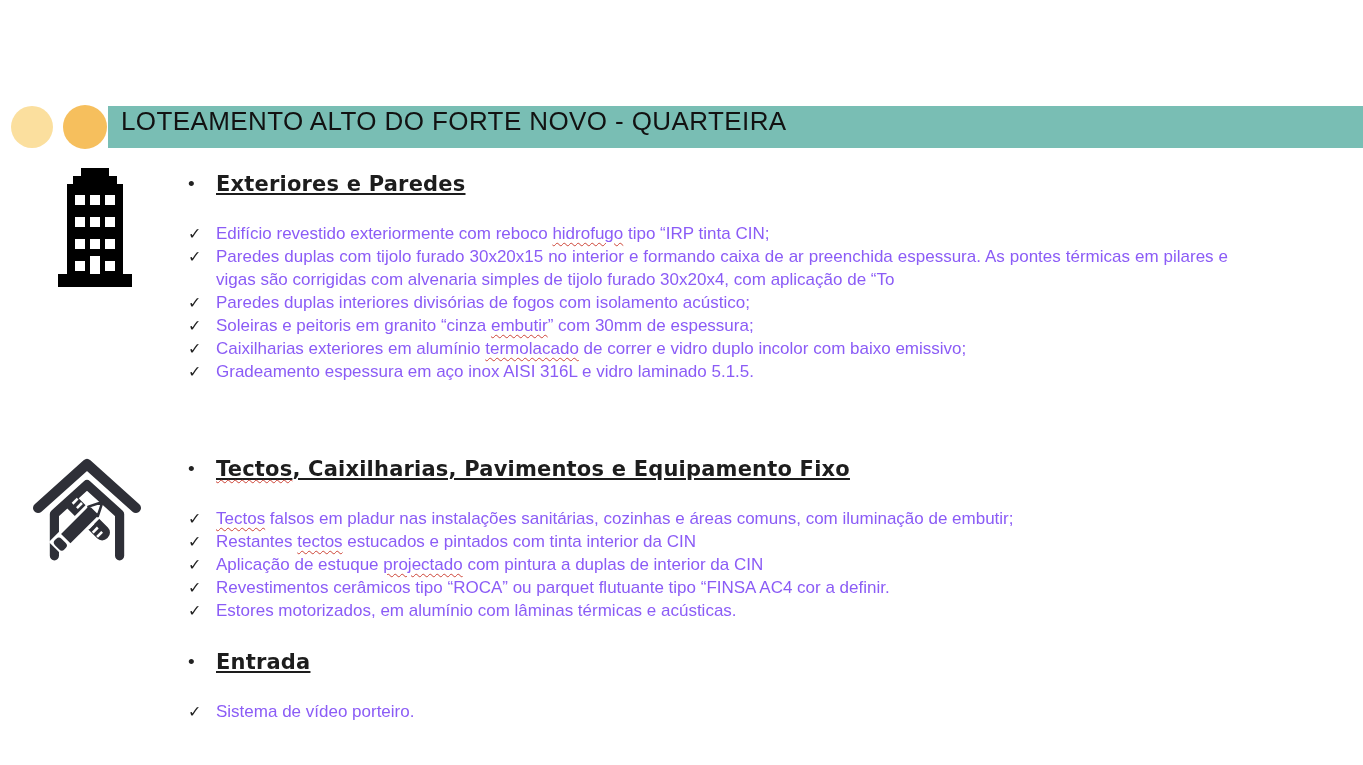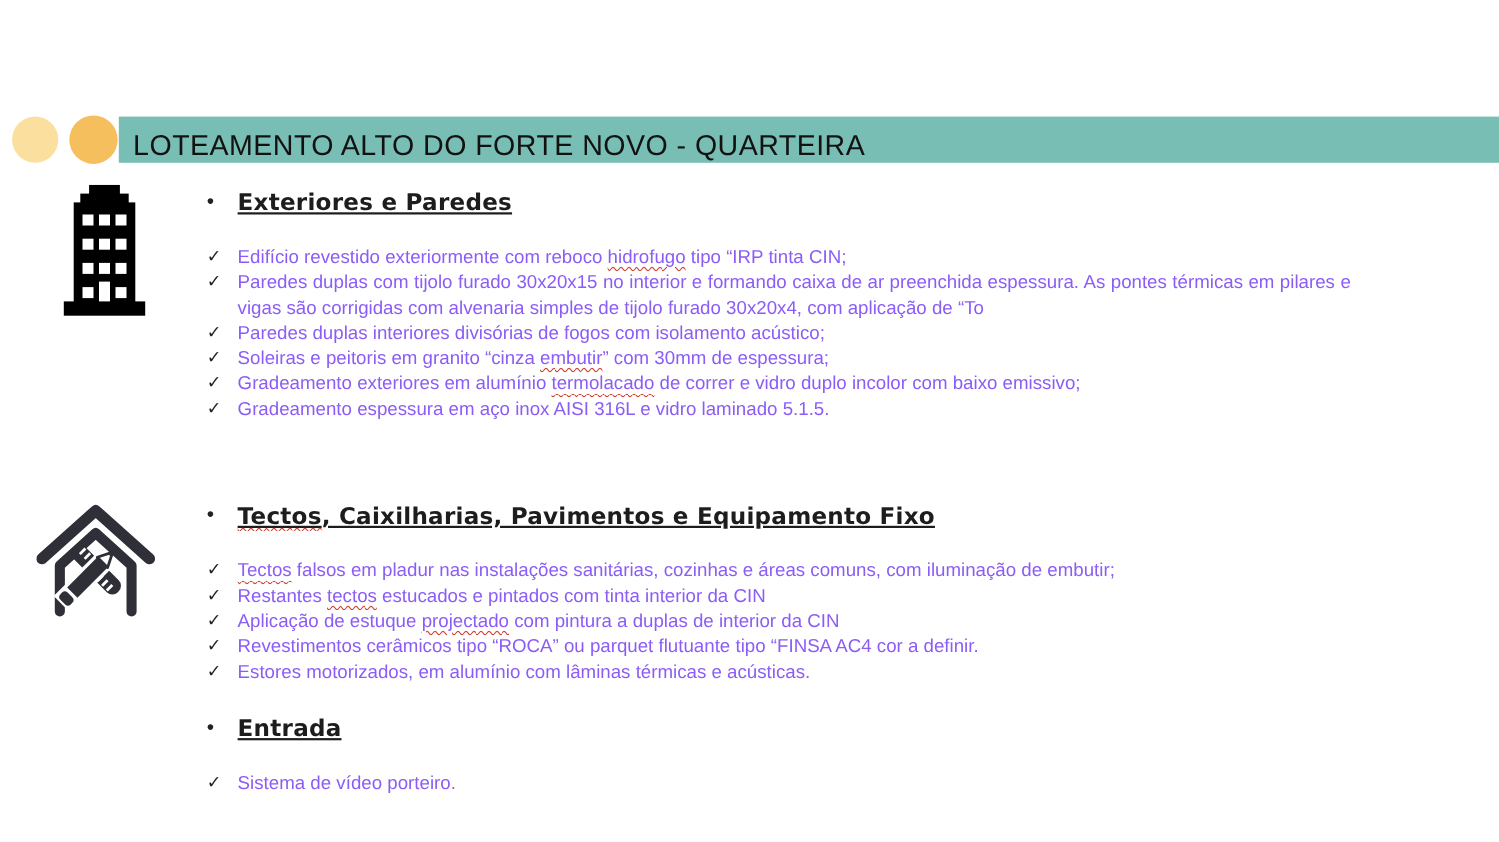--- a/index.html
+++ b/index.html
@@ -6,21 +6,21 @@
   body{width:1363px;height:765px;overflow:hidden;}
   :root{
     --bar:#79beb4; --c1:#fbdf9e; --c2:#f6bf5d;
     --sq:#cd4437; --icon:#000000; --icon2:#2e2f37; --ink:#1b1b1b;
   }
   .slide{position:relative;width:1363px;height:765px;background:#fff;
          font-family:"Liberation Sans",sans-serif;color:var(--ink);}
 
   
   .titlebar{position:absolute;left:108px;top:106px;right:0;height:42px;
-            background:var(--bar);display:flex;align-items:flex-end;}
+            background:var(--bar);display:flex;align-items:flex-start;}
   .titlebar h1{margin:0;padding-left:13px;font-size:26px;font-weight:400;
                letter-spacing:.4px;color:#121212;white-space:nowrap;}
   .circle{position:absolute;border-radius:50%;}
   .c1{left:11px;top:106px;width:42px;height:42px;background:var(--c1);}
   .c2{left:63px;top:105px;width:44px;height:44px;background:var(--c2);}
 
   
   .icon-building{position:absolute;left:55px;top:168px;width:80px;height:122px;color:var(--icon);}
   .icon-house{position:absolute;left:33px;top:457px;width:108px;height:106px;color:var(--icon2);}
 
@@ -115,21 +115,21 @@
         <div class="row item">
           <span class="check">✓</span>
           <p><span>Paredes duplas interiores divisórias de fogos com isolamento acústico;</span></p>
         </div>
         <div class="row item">
           <span class="check">✓</span>
           <p><span>Soleiras e peitoris em granito “cinza </span><span class="sq">embutir</span><span>” com 30mm de espessura;</span></p>
         </div>
         <div class="row item">
           <span class="check">✓</span>
-          <p><span>Gradeamento exteriores em alumínio </span><span class="sq">termolacado</span><span> de correr e vidro duplo incolor com baixo emissivo;</span></p>
+          <p><span>Caixilharias exteriores em alumínio </span><span class="sq">termolacado</span><span> de correr e vidro duplo incolor com baixo emissivo;</span></p>
         </div>
         <div class="row item">
           <span class="check">✓</span>
           <p><span>Gradeamento espessura em aço inox AISI 316L e vidro laminado 5.1.5.</span></p>
         </div>
       </section>
       <section class="sec sec-2">
         <div class="row hrow">
           <span class="hbullet">•</span>
           <h2><span class="sq">Tectos</span><span>, Caixilharias, Pavimentos e Equipamento Fixo</span></h2>

